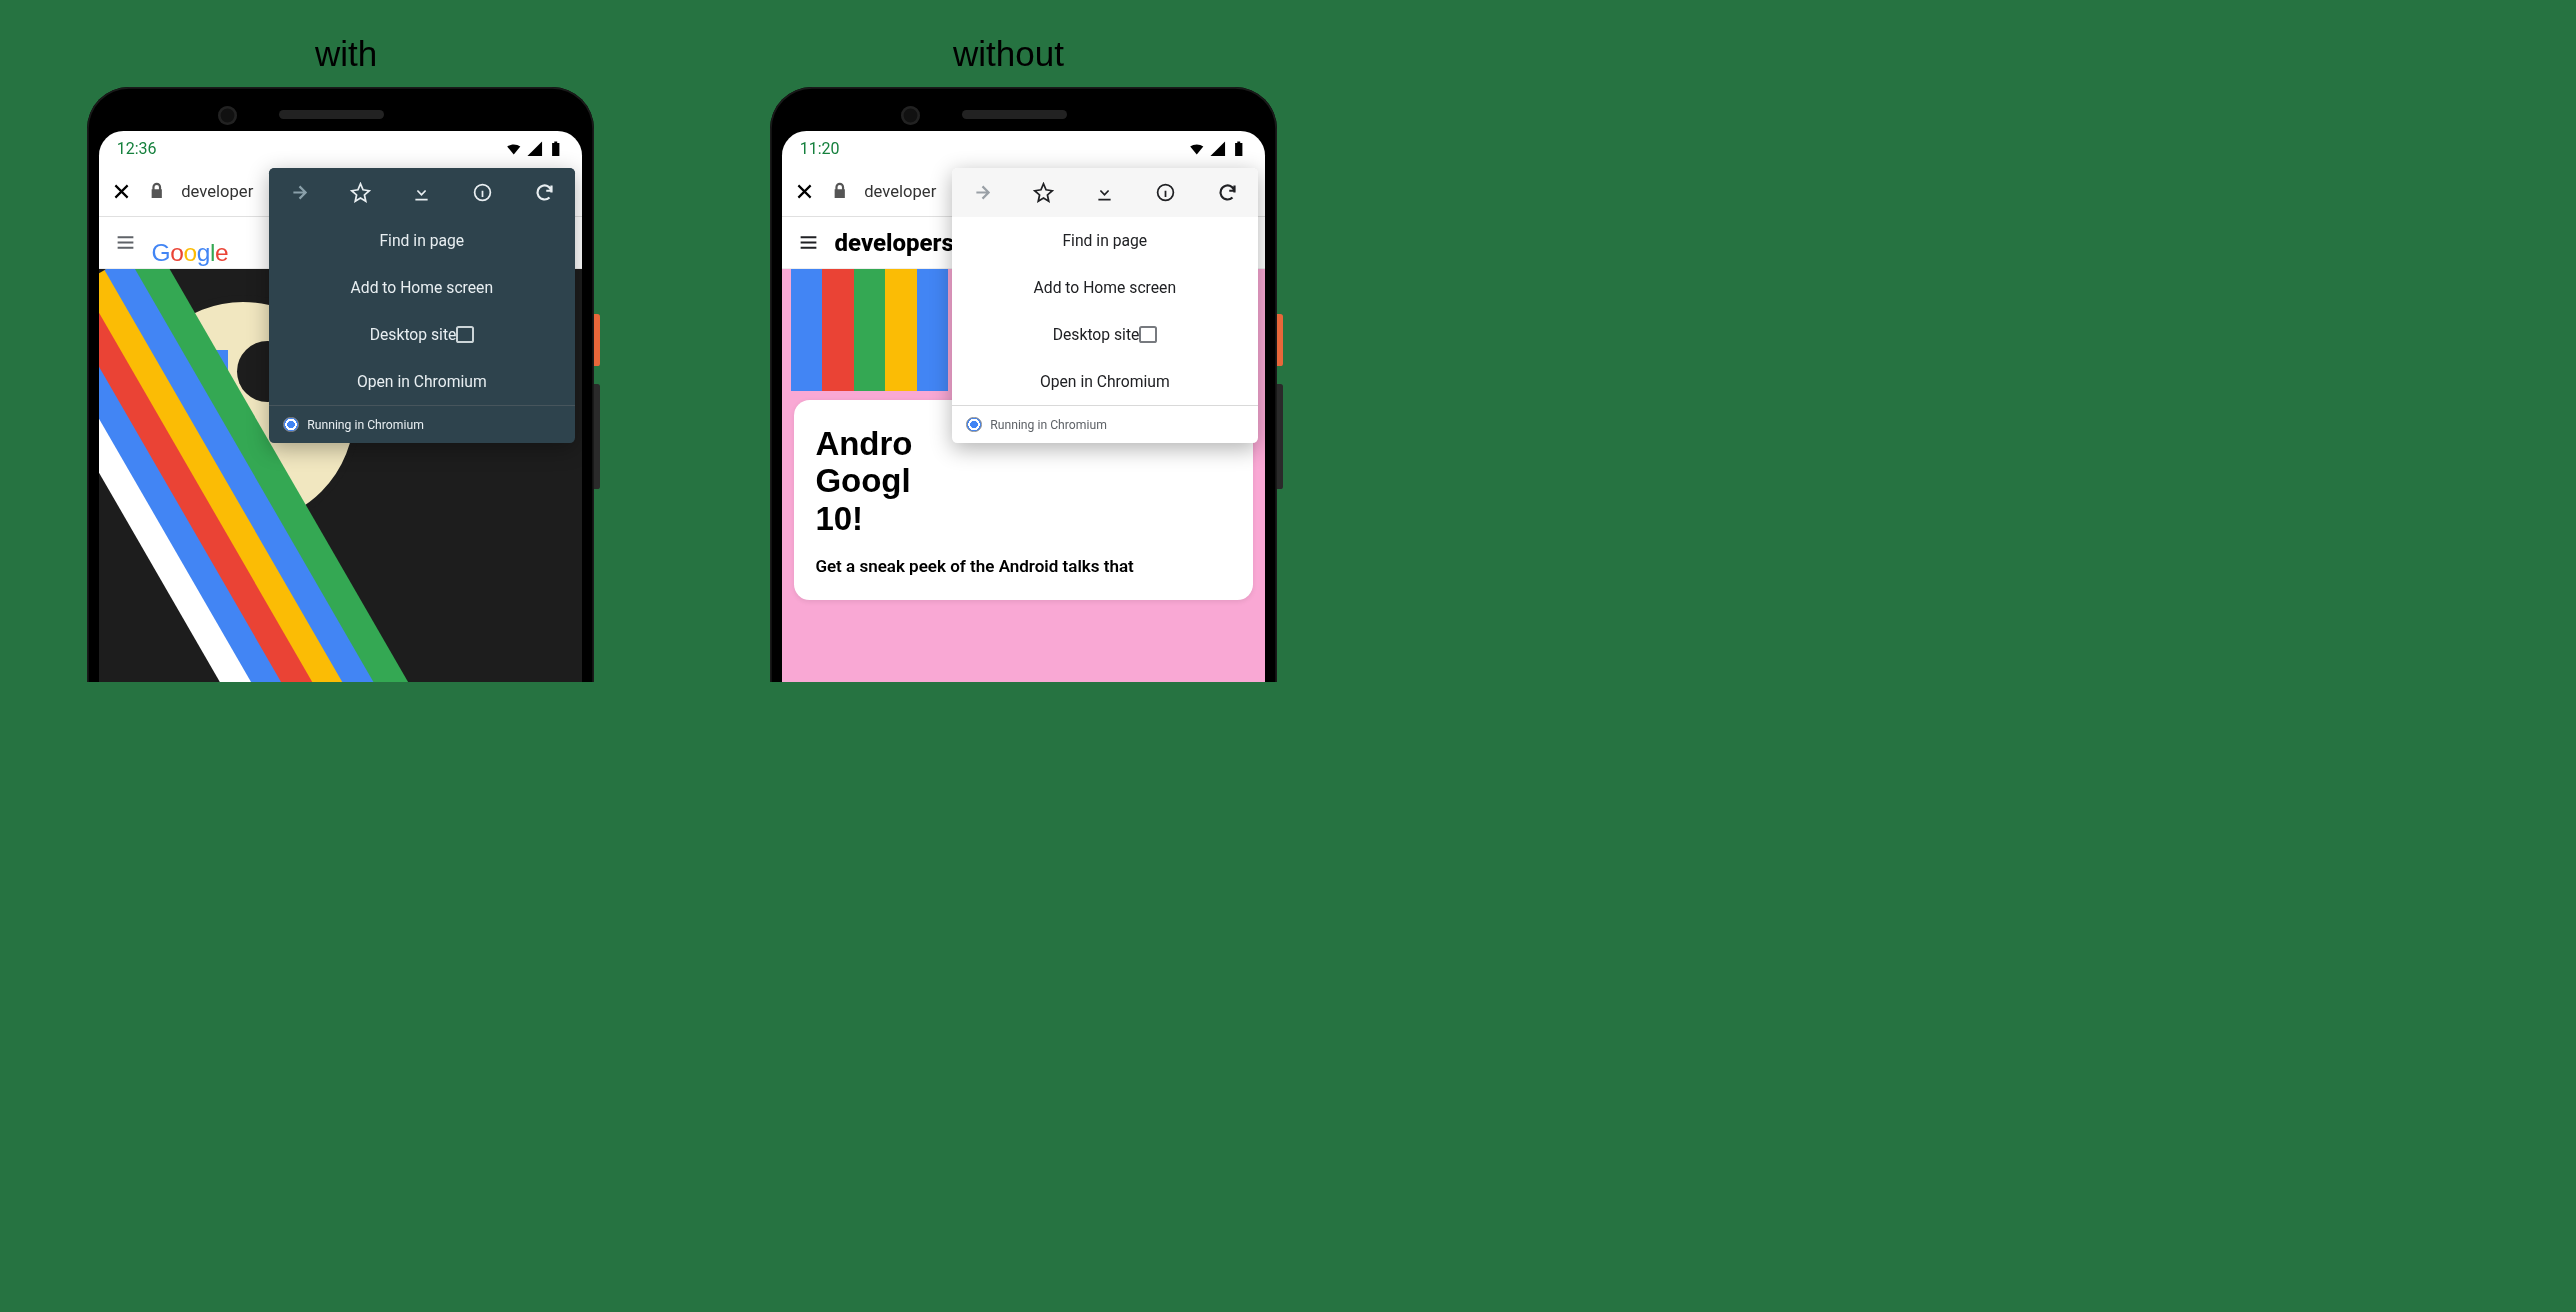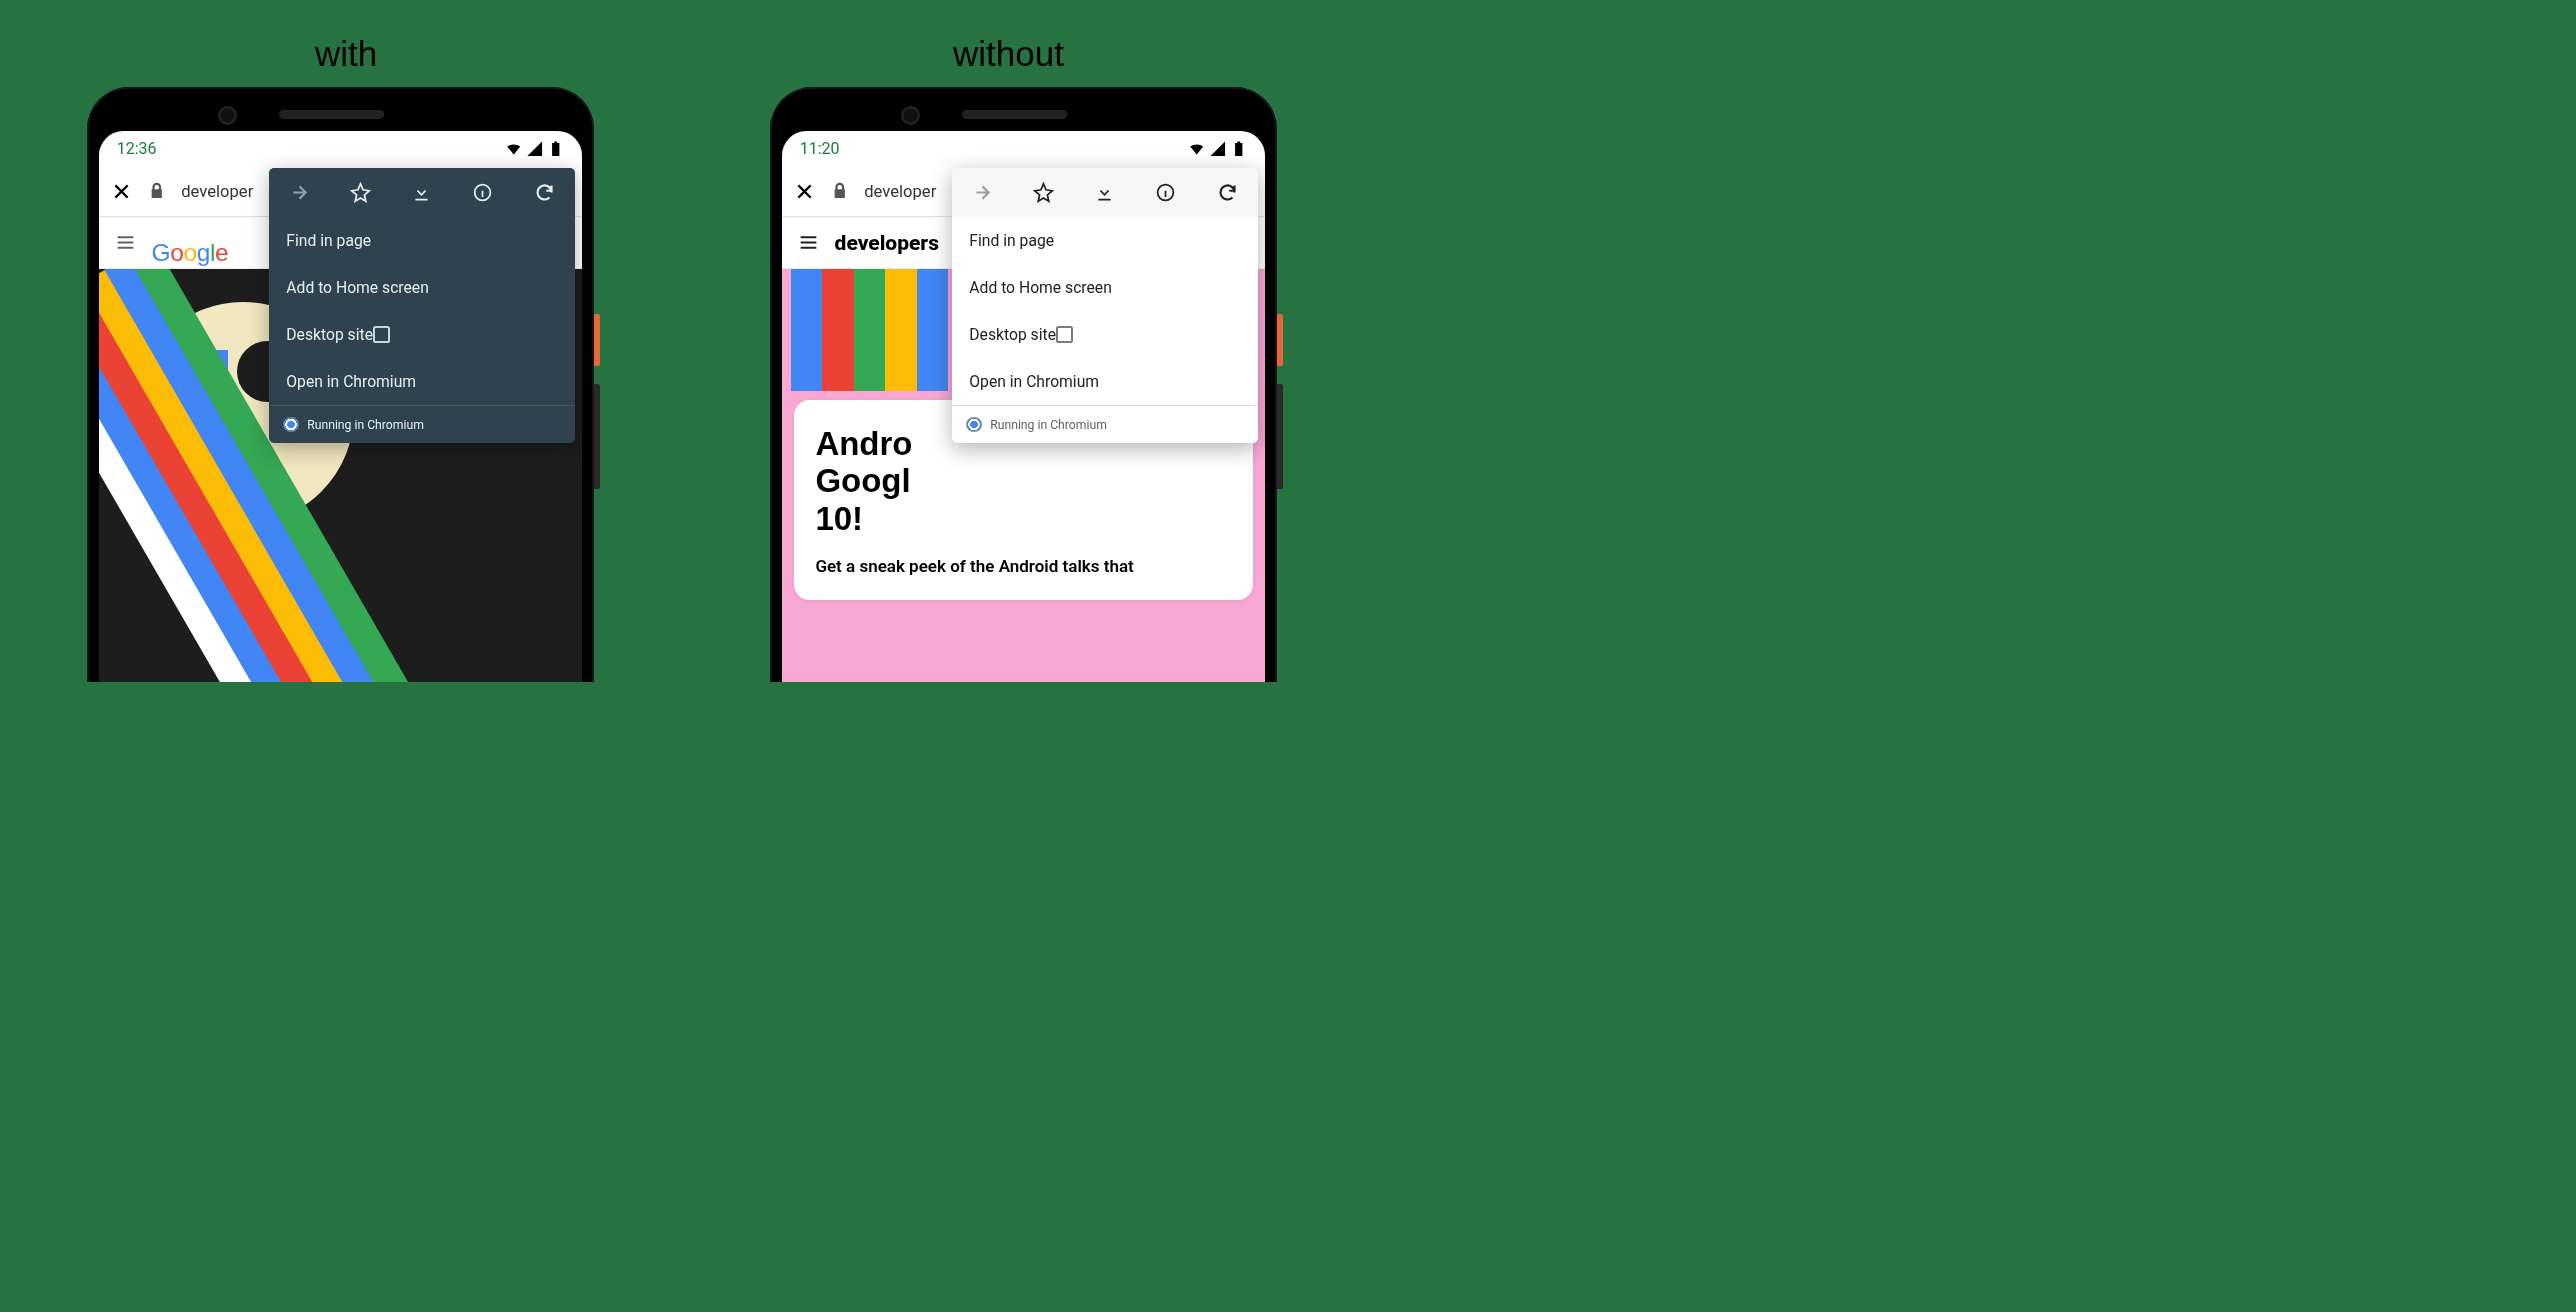--- a/index.html
+++ b/index.html
@@ -193,21 +193,21 @@
     align-items: center;
     height: 49px;
   }
   .menu.light .menu-iconrow { background: #f6f6f6; }
   .menu.dark .menu-iconrow { background: #2e434d; }
   .menu-item {
     height: 47px;
     display: flex;
     align-items: center;
     padding: 0 17.5px;
-    justify-content: flex-start;
+    justify-content: center;
   }
   .menu-footer {
     height: 38px;
     display: flex;
     align-items: center;
     padding: 0 14px;
     gap: 8.7px;
     font-size: 12.2px;
     border-top: 0.9px solid rgba(128,128,128,0.3);
   }
@@ -357,21 +357,21 @@
           <path d="M6 10V7a6 6 0 1112 0v3h1v12H5V10h1zm3 0h6V7a3 3 0 10-6 0v3z"></path>
         </svg>
       <span class="url">developer</span>
     </div>
 
     <div class="page">
       <div class="page-header">
         <svg class="ico" viewBox="0 0 24 24" fill="none" stroke="#202124" stroke-width="2.5">
             <path d="M3 6h18M3 12h18M3 18h18"></path>
           </svg>
-        <span style="font-weight:800;font-size:21px;">developers</span>
+        <span style="font-weight:800;font-size:24px;">developers</span>
       </div>
       <div class="hero-light">
         <div class="stripes-vert">
           <span class="stripe s-blue"></span>
             <span class="stripe s-red"></span>
             <span class="stripe s-green"></span>
             <span class="stripe s-yellow"></span>
             <span class="stripe s-blue"></span>
         </div>
         <div class="card-text">

